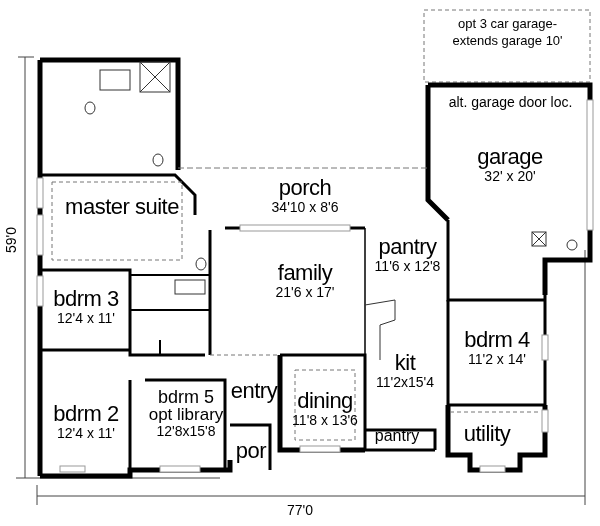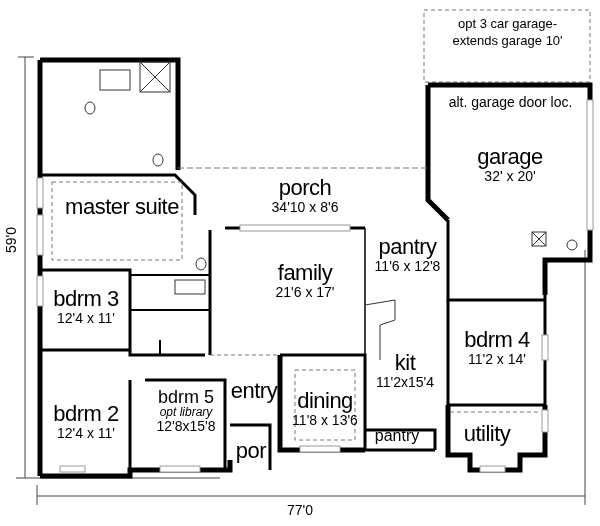--- a/index.html
+++ b/index.html
@@ -138,21 +138,21 @@
 <div class="lbl" style="left:365px; top:352px; width:80px;">
   <div class="room-name">kit</div>
   <div class="room-dim">11'2x15'4</div>
 </div>
 <div class="lbl" style="left:45px; top:403px; width:82px;">
   <div class="room-name">bdrm 2</div>
   <div class="room-dim">12'4 x 11'</div>
 </div>
 <div class="lbl" style="left:148px; top:388px; width:76px;">
   <div class="small-name" style="font-size:18px;">bdrm 5</div>
-  <div style="font-size:12px;font-style:italic;">opt library</div>
+  <div style="font-size:17px;">opt library</div>
   <div class="room-dim">12'8x15'8</div>
 </div>
 <div class="lbl room-name" style="left:228px; top:380px; width:52px;">entry</div>
 <div class="lbl" style="left:285px; top:390px; width:80px;">
   <div class="room-name">dining</div>
   <div class="room-dim">11'8 x 13'6</div>
 </div>
 <div class="lbl room-name" style="left:232px; top:440px; width:38px;">por</div>
 <div class="lbl small-name" style="left:372px; top:428px; width:50px;">pantry</div>
 <div class="lbl room-name" style="left:452px; top:423px; width:70px;">utility</div>

